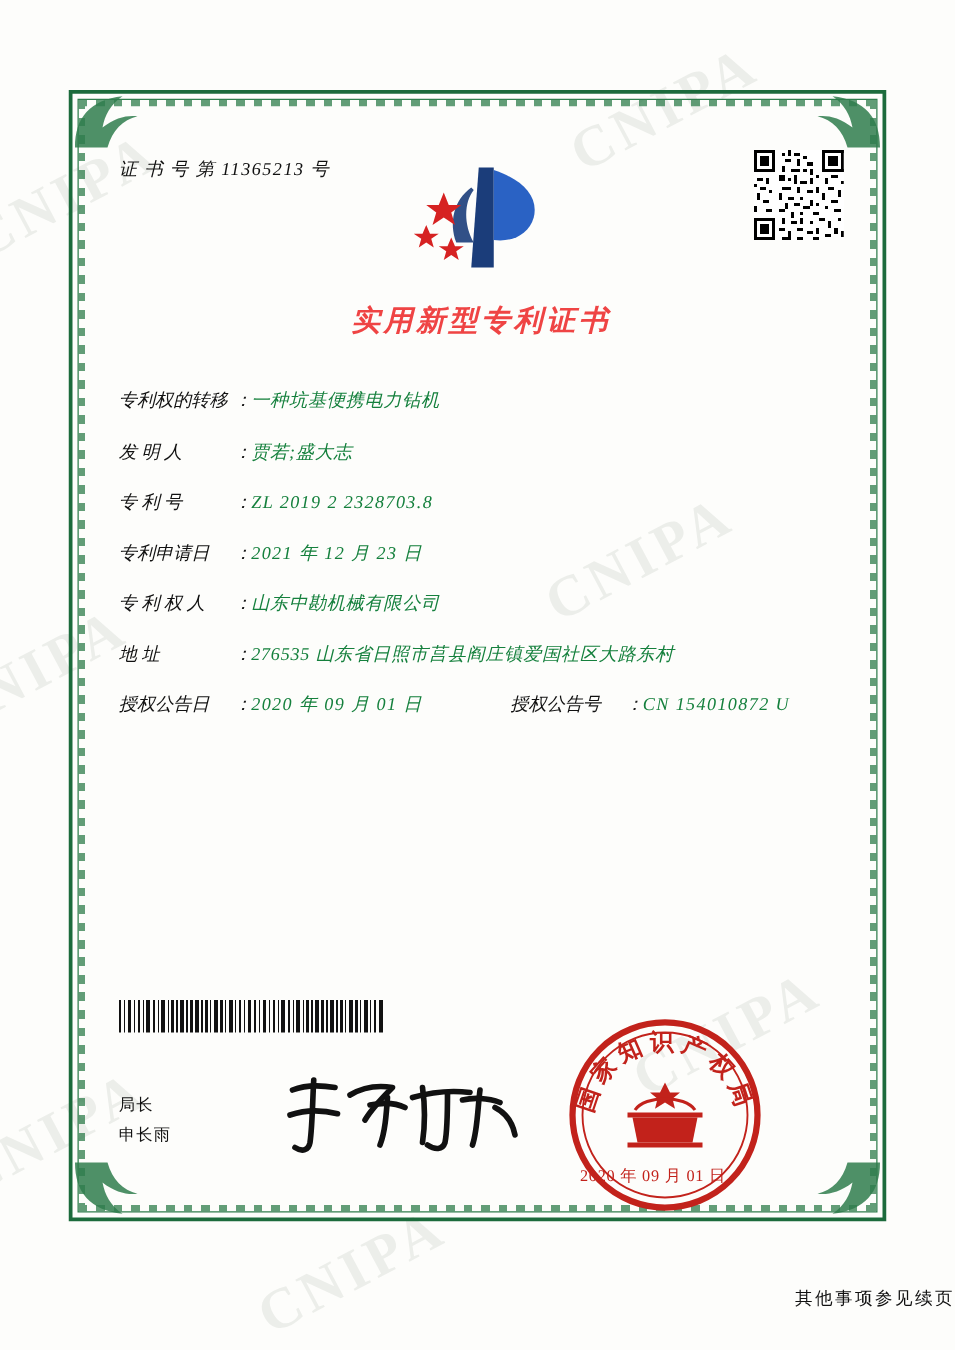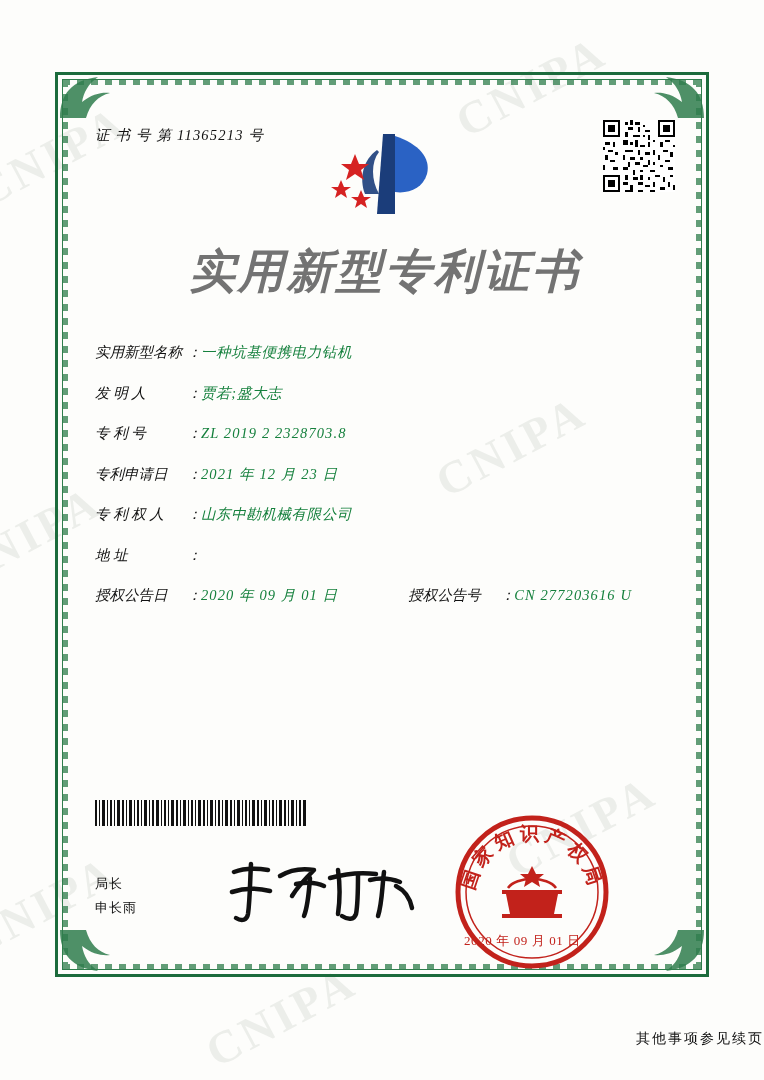--- a/index.html
+++ b/index.html
@@ -122,25 +122,25 @@
     position: absolute;
     left: 50%;
     top: 18px;
     transform: translateX(-50%);
     width: 140px;
     height: 92px;
   }
 
   .title {
     text-align: center;
-    font-size: 46px;
+    font-size: 23px;
     font-weight: bold;
     letter-spacing: 3px;
     margin-top: 96px;
-    color: #737373;
+    color: #ef4444;
     font-family: "DejaVu Serif", "Liberation Serif", serif;
   }
 
   .fields {
     margin-top: 42px;
     font-size: 14.5px;
     line-height: 1;
   }
   .field-row {
     display: flex;
@@ -392,21 +392,21 @@
           <rect x="19" y="28" width="2" height="1"></rect>
         </g>
       </svg>
     </div>
 
     <div class="title">实用新型专利证书</div>
 
     <div class="fields">
 
       <div class="field-row">
-        <span class="f-label">实用新型名称</span>
+        <span class="f-label">专利权的转移</span>
         <span class="f-colon">：</span>
         <span class="f-value">一种坑基便携电力钻机</span>
       </div>
 
       <div class="field-row">
         <span class="f-label">发    明    人</span>
         <span class="f-colon">：</span>
         <span class="f-value">贾若;盛大志</span>
       </div>
 
@@ -424,30 +424,31 @@
 
       <div class="field-row">
         <span class="f-label">专 利 权 人</span>
         <span class="f-colon">：</span>
         <span class="f-value">山东中勘机械有限公司</span>
       </div>
 
       <div class="field-row">
         <span class="f-label">地        址</span>
         <span class="f-colon">：</span>
+        <span class="f-value">276535  山东省日照市莒县阎庄镇爱国社区大路东村</span>
       </div>
 
       <div class="field-row">
         <span class="f-label">授权公告日</span>
         <span class="f-colon">：</span>
         <span class="f-value mono">2020 年 09 月 01 日</span>
         <span class="f-second">
           <span class="f-label">授权公告号</span>
           <span class="f-colon">：</span>
-          <span class="f-value mono">CN 277203616 U</span>
+          <span class="f-value mono">CN 154010872 U</span>
         </span>
       </div>
 
     </div>
 
 
   </div>
 
   <div class="barcode">
     <svg width="212" height="26" viewBox="0 0 212 26" shape-rendering="crispEdges">

